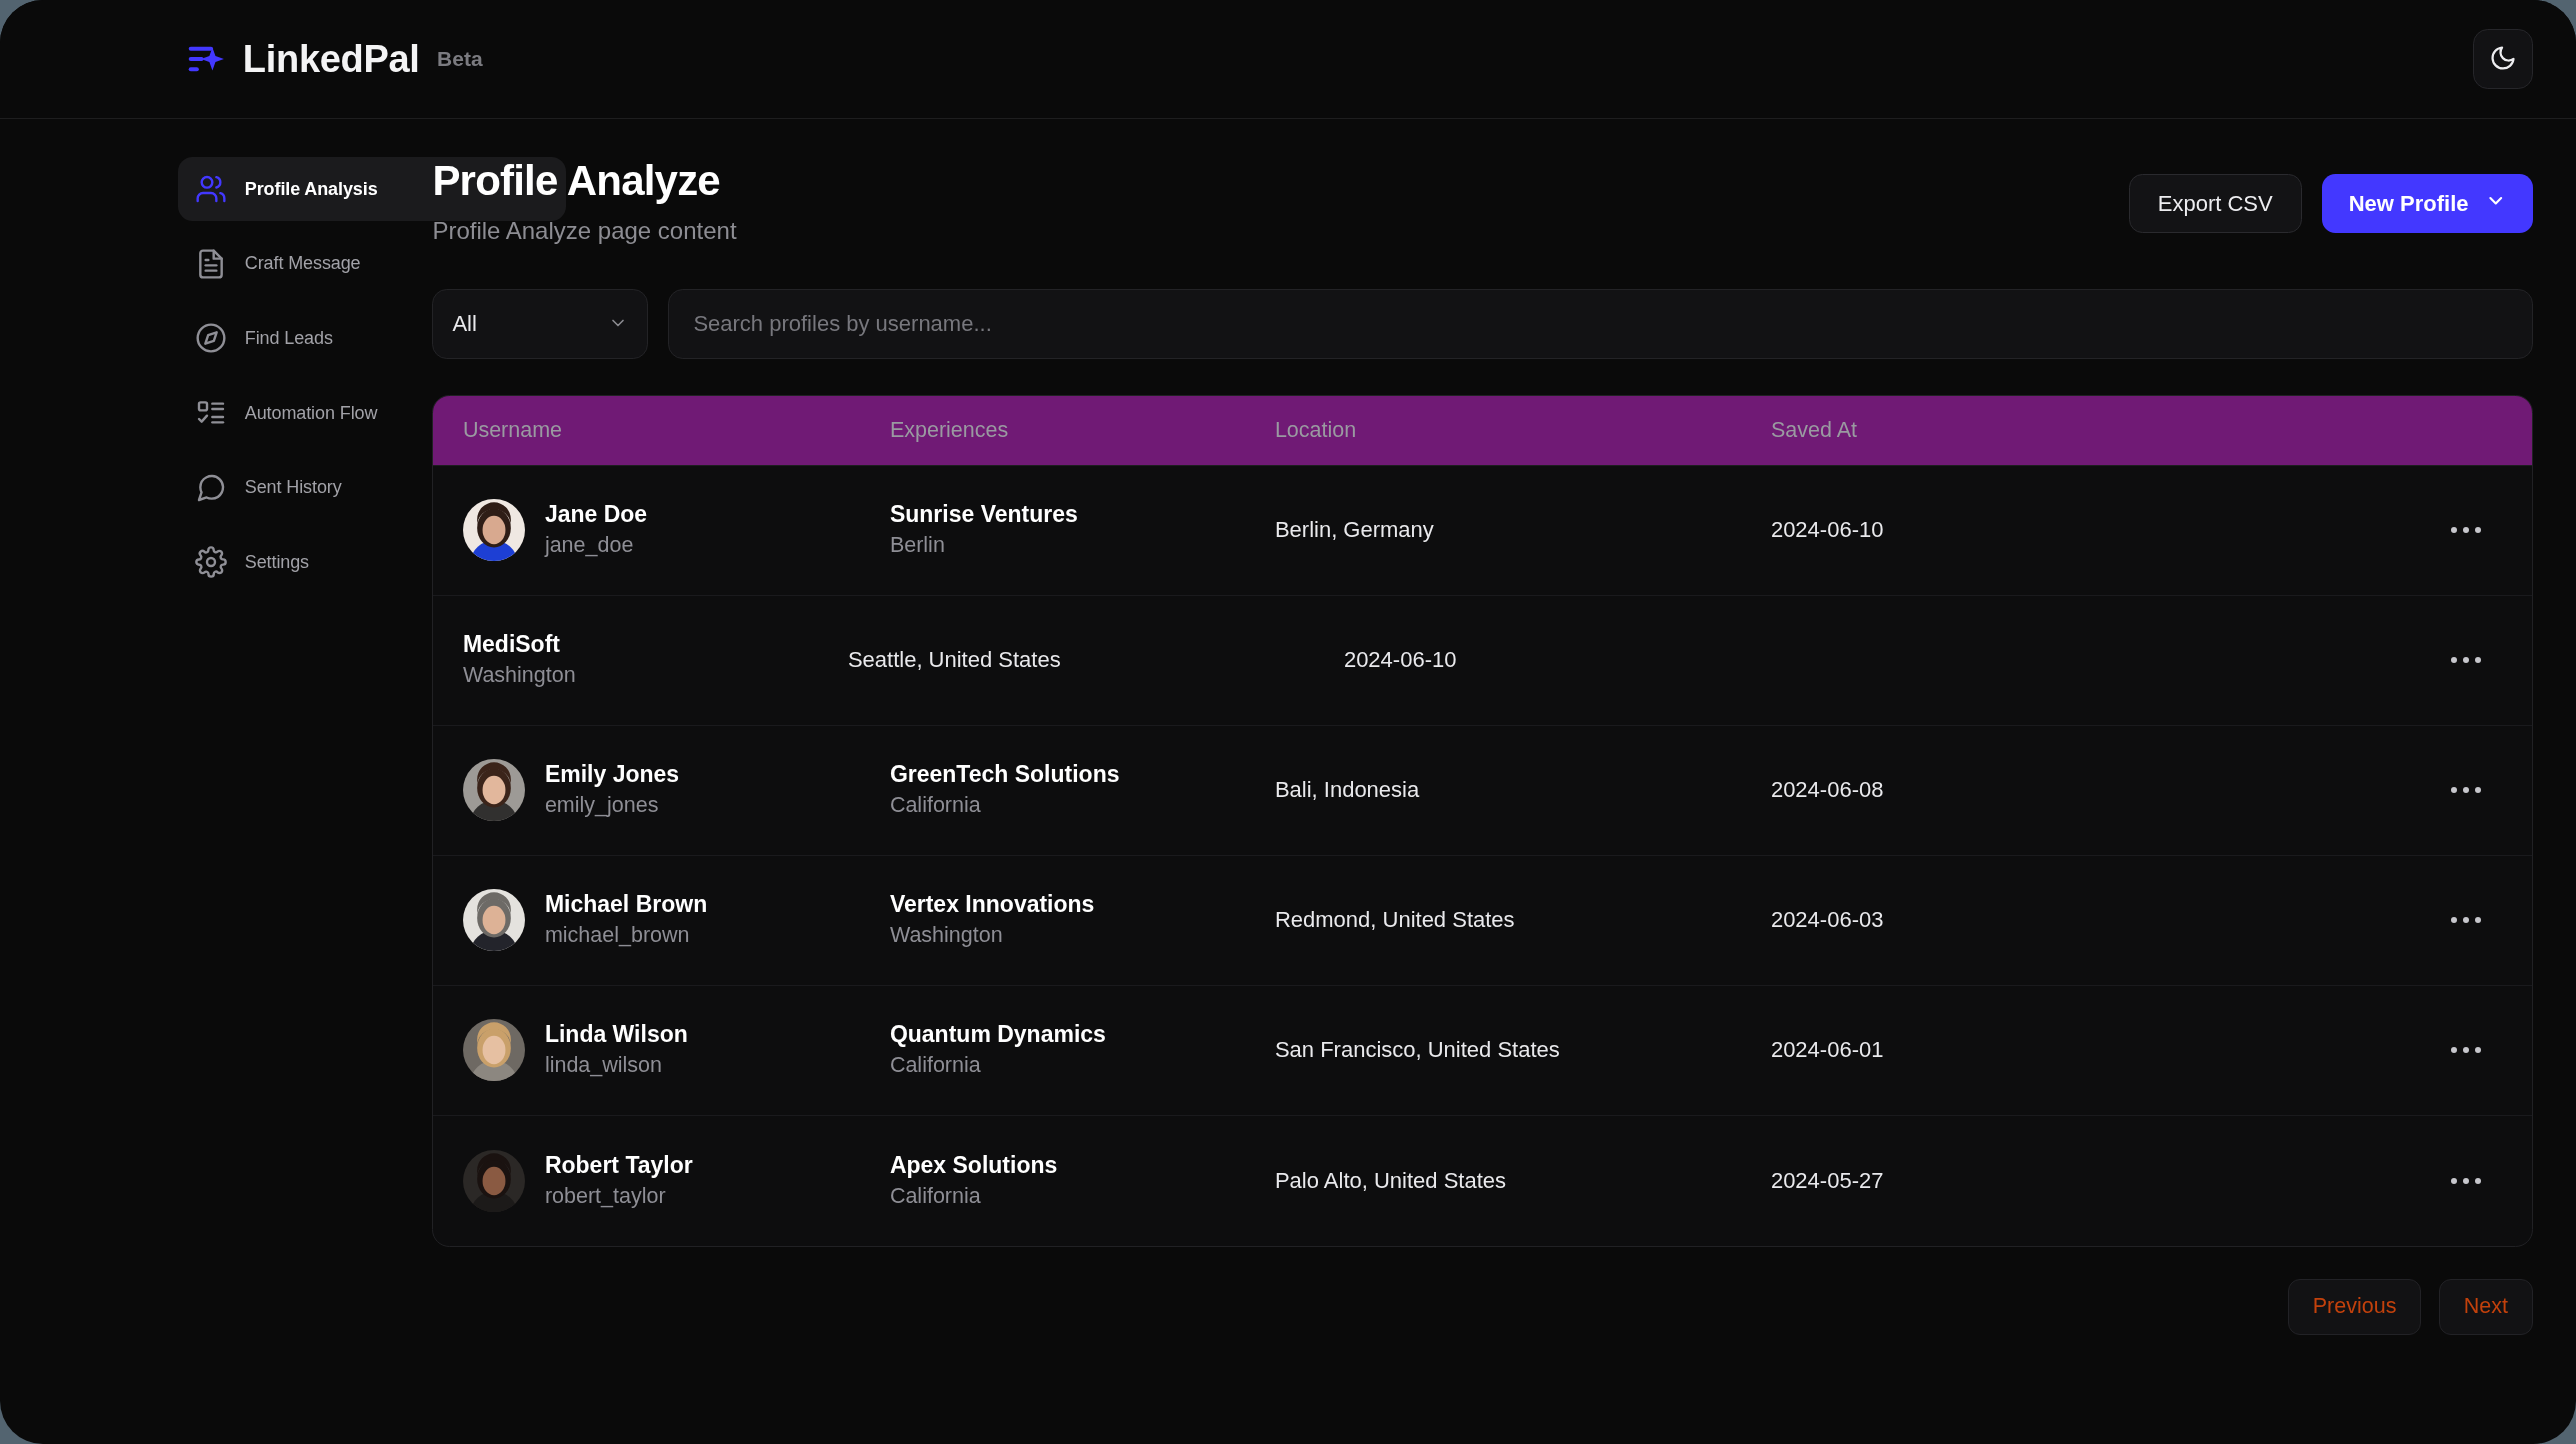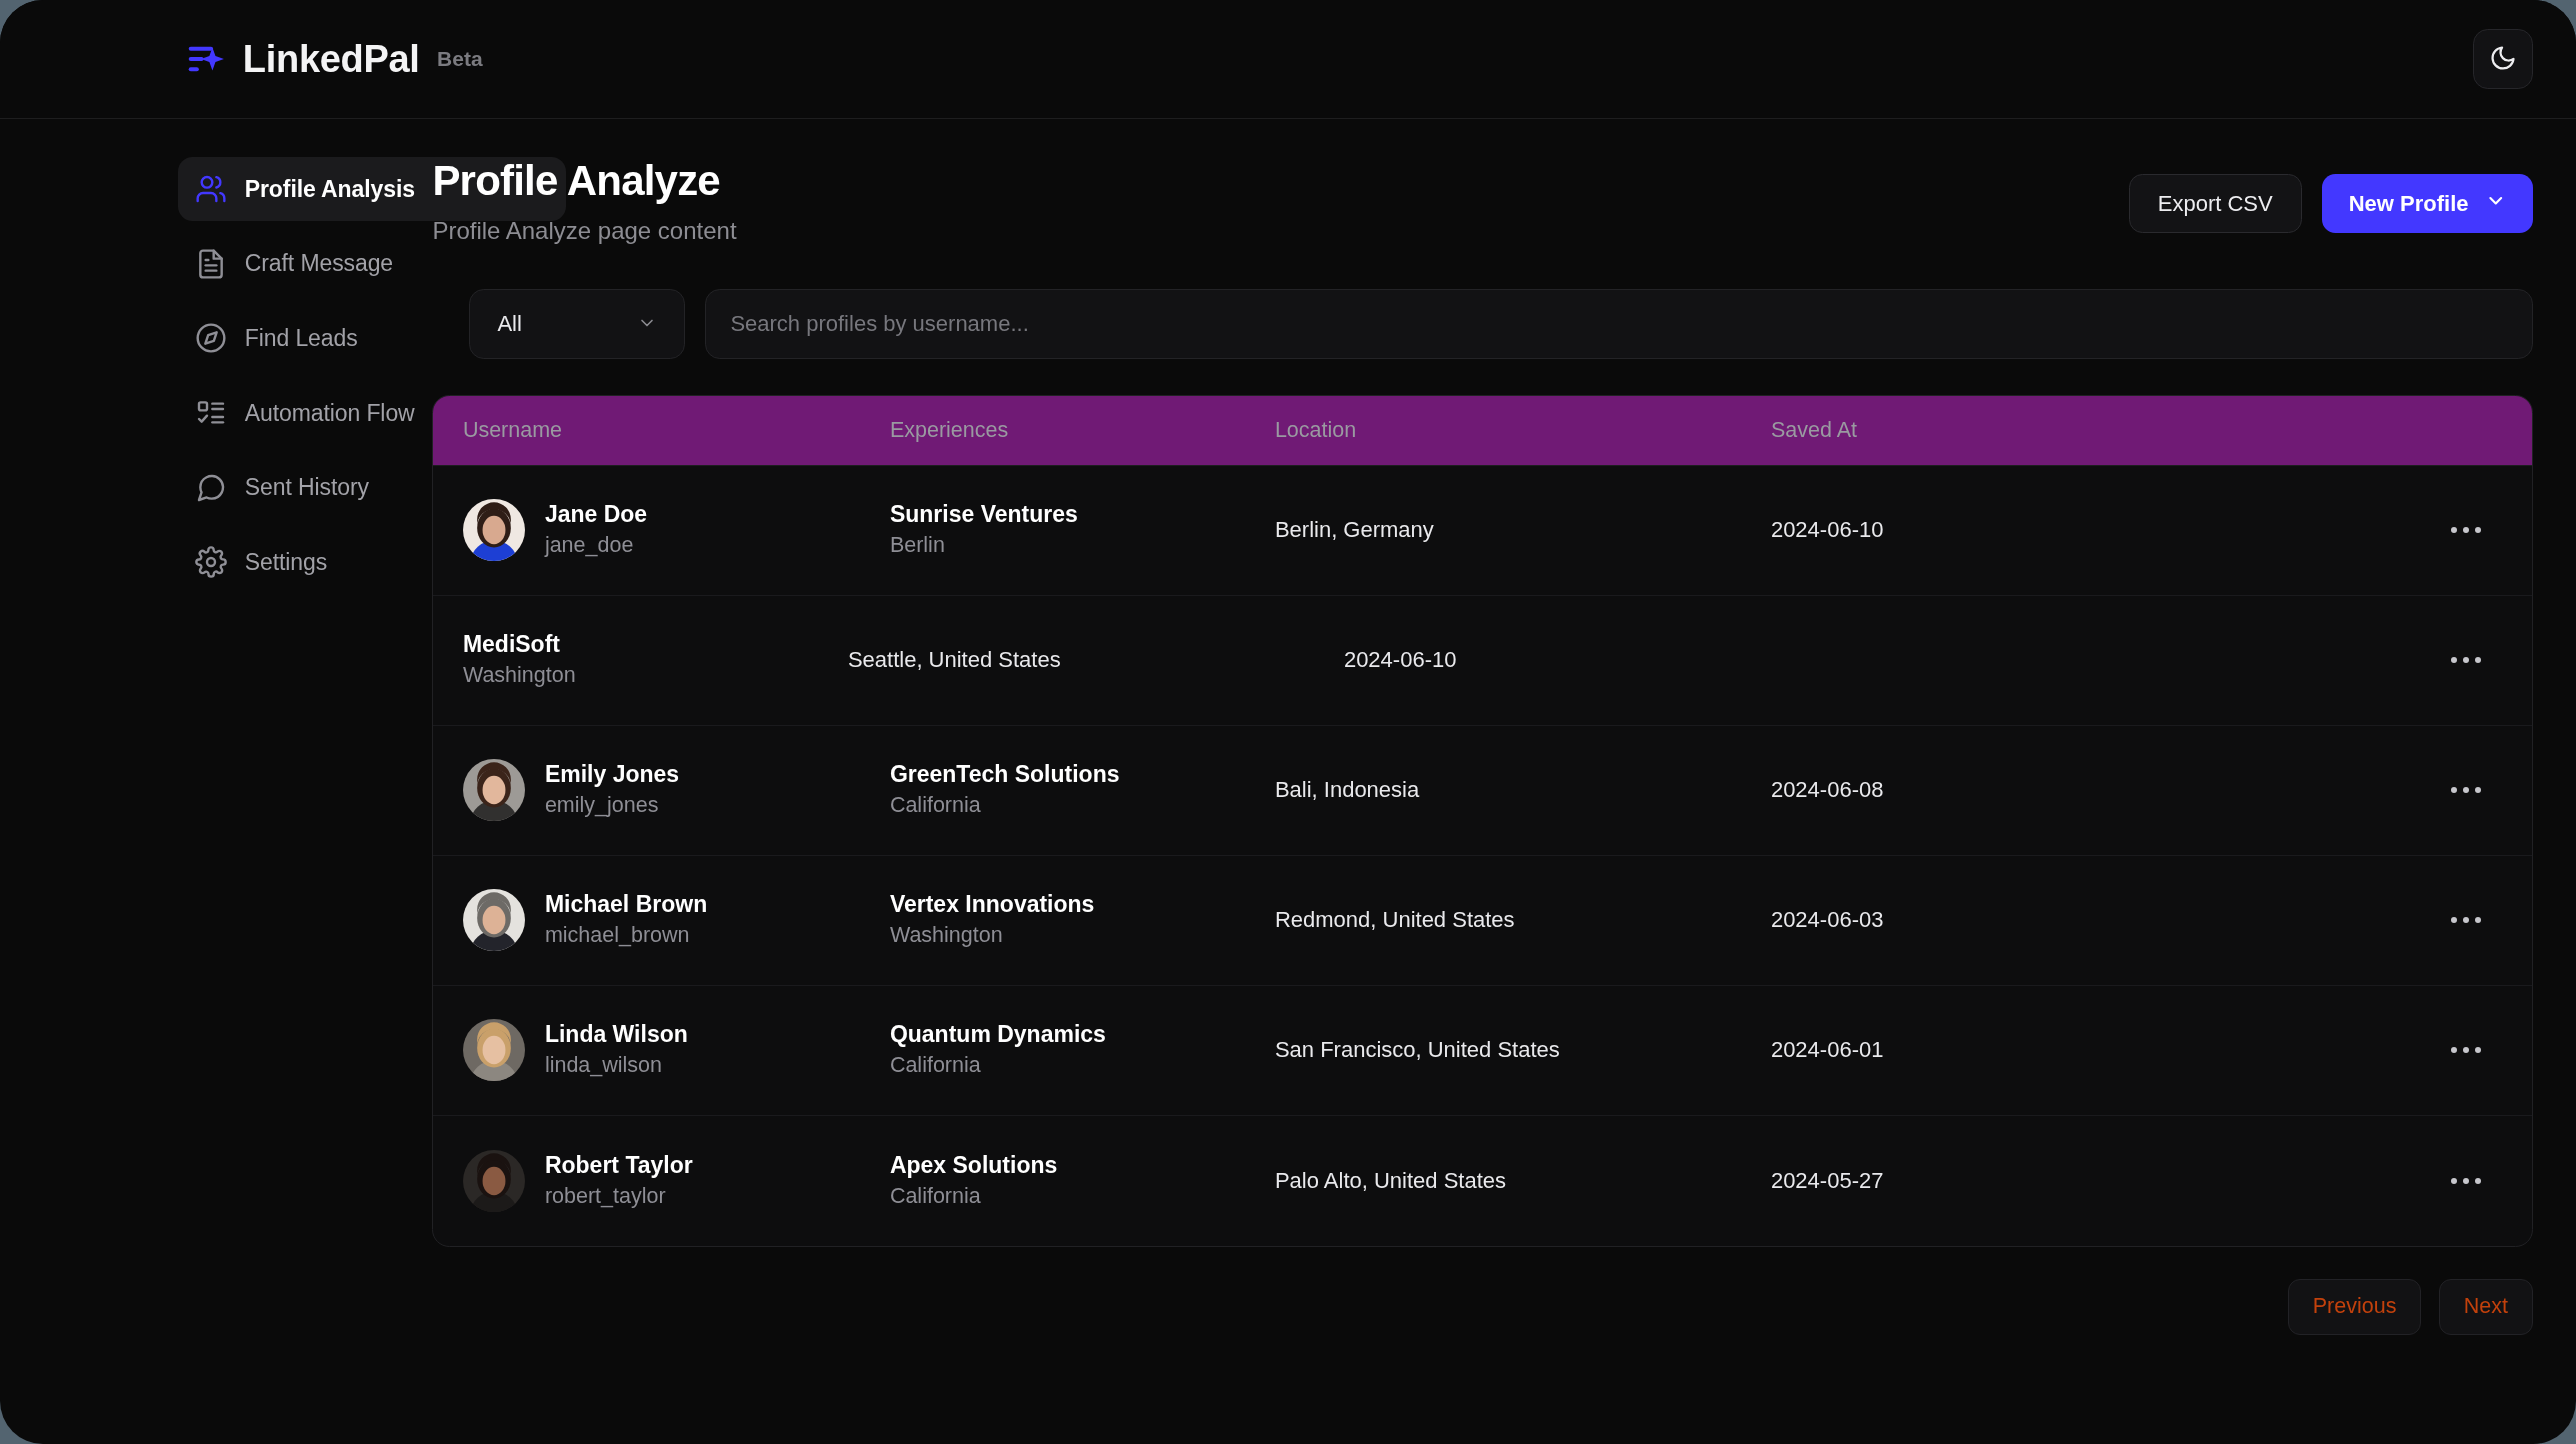--- a/index.html
+++ b/index.html
@@ -77,21 +77,21 @@
     height: 64px;
     padding: 0 17.4px;
     width: 388px;
     margin-bottom: 10.7px;
     border-radius: 14.8px;
     cursor: pointer;
   }
   .nav-item.active { background: #1b1b1d; }
   .nav-icon { width: 32px; height: 32px; flex: 0 0 32px; display: block; }
   .nav-label {
-    font-size: 23px;
+    font-size: 18px;
     color: #a2a2a8;
     letter-spacing: -0.1px;
   }
   .nav-item.active .nav-label { color: #ffffff; font-weight: 700; }
 
   
   .main {
     flex: 1;
     padding: 38px 43px 0 9.4px;
     min-width: 0;
@@ -148,23 +148,22 @@
   }
   .select-box {
     width: 216px;
     height: 70px;
     border-radius: 14.8px;
     border: 1.3px solid #232326;
     background: #121214;
     display: flex;
     align-items: center;
     justify-content: space-between;
-    padding: 0 27px;
+    padding: 0 19px;
     cursor: pointer;
-    margin-left: 37px;
   }
   .select-value { font-size: 22px; color: #e9e9ec; }
   .search-box {
     flex: 1;
     height: 70px;
     border-radius: 14.8px;
     border: 1.3px solid #232326;
     background: #121214;
     display: flex;
     align-items: center;

